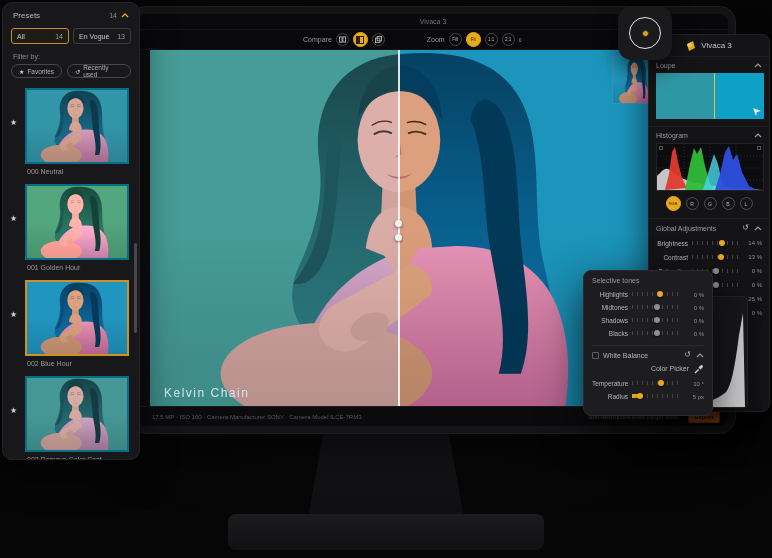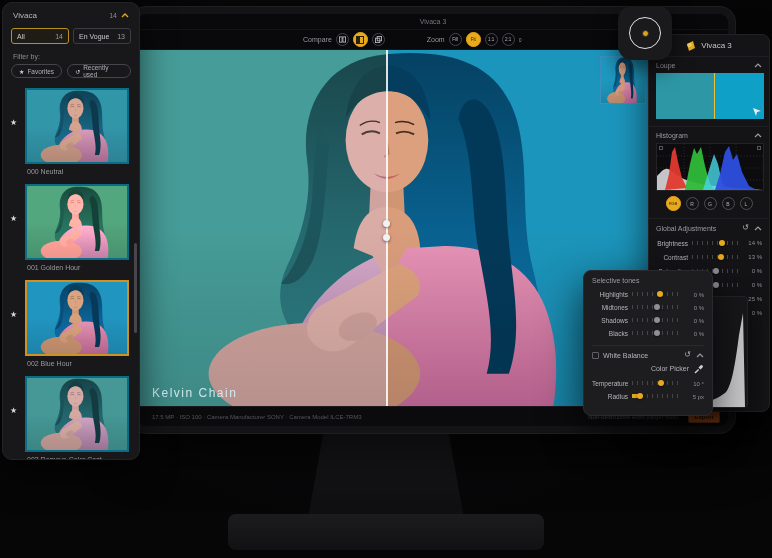--- a/index.html
+++ b/index.html
@@ -32,21 +32,21 @@
               font-size:7px; color:#74747b; border-bottom:1px solid #151518; }
   .toolbar { height:20px; background:#09090b; display:flex; align-items:center; border-bottom:1px solid #151518; }
   .tgroup { display:flex; align-items:center; gap:4px; }
   .tlabel { font-size:7px; color:#97979e; }
   .cbtn { width:13px; height:13px; border-radius:50%; border:1px solid #46464c; display:flex;
           align-items:center; justify-content:center; color:#b9b9bf; font-size:4.5px; background:transparent; }
   .cbtn.active { background:#e8a91c; border-color:#e8a91c; color:#2b2108; width:15px; height:15px; }
   .tiny { font-size:5px; color:#8c8c92; }
 
   
-  .canvas { position:absolute; left:0; top:36px; width:514px; height:358px; background:#0b0b0d; overflow:hidden; }
+  .canvas { position:absolute; left:12px; top:36px; width:514px; height:358px; background:#0b0b0d; overflow:hidden; }
   .canvas-right-fill { position:absolute; left:514px; top:36px; right:0; height:358px; background:#0b0b0d; }
   .half { position:absolute; top:0; height:358px; overflow:hidden; }
   .half svg { display:block; width:514px; height:358px; }
   .half.before { left:0; width:249px; }
   .half.before svg { filter:hue-rotate(-14deg) saturate(.72) brightness(1.06) contrast(.97); }
   .half.after { left:249px; width:265px; }
   .half.after svg { margin-left:-249px; filter:hue-rotate(6deg) saturate(1.28) brightness(.97); }
   .split { position:absolute; left:248px; top:0; width:2px; height:100%; background:rgba(255,255,255,.85); }
   .split-dot { position:absolute; left:245px; width:7px; height:7px; border-radius:50%; background:#f2f2f4;
                box-shadow:0 1px 3px rgba(0,0,0,.5); }
@@ -280,21 +280,21 @@
   </div>
 
   <div class="badge">
     <div class="ring">
       <div class="dot"></div>
     </div>
   </div>
 
   <aside class="presets">
     <div class="phead">
-      <span class="t">Vivaca</span>
+      <span class="t">Presets</span>
       <span class="c">14</span>
       <svg class="chev" width="8" height="5" viewBox="0 0 8 5">
           <polyline points="1,4 4,1 7,4" fill="none" stroke="#e8a91c" stroke-width="1.3"></polyline>
         </svg>
     </div>
     <div class="ptabs">
       <div class="ptab active">
         <span>All</span>
         <span class="n">14</span>
       </div>

